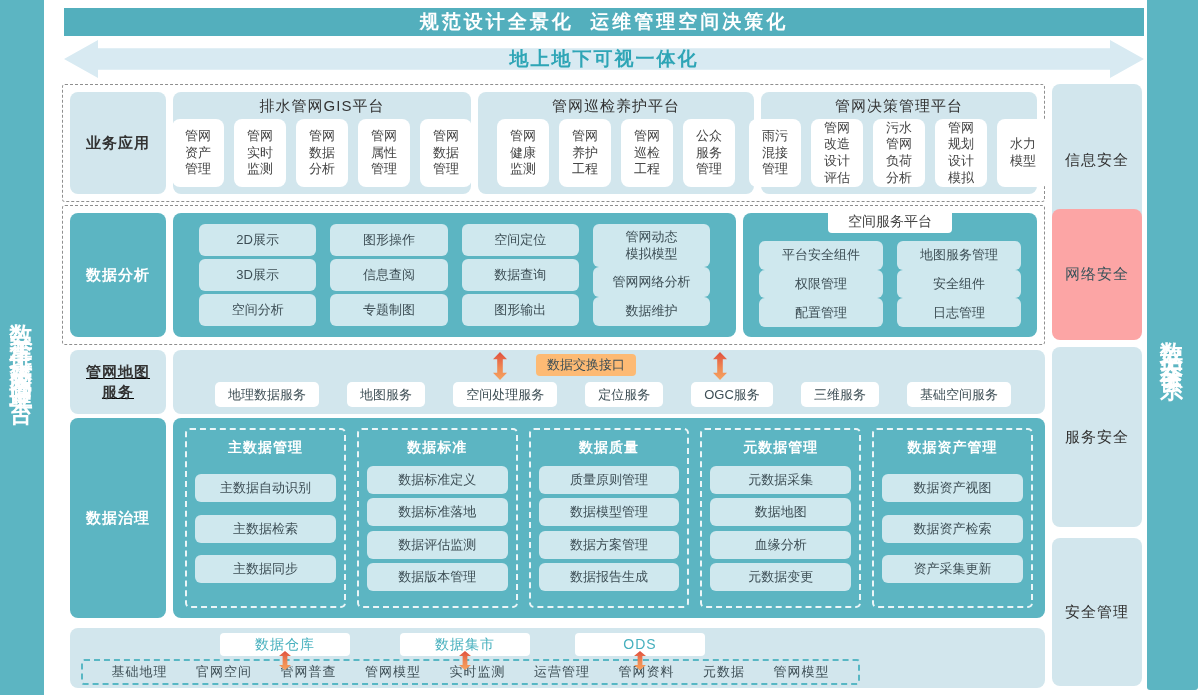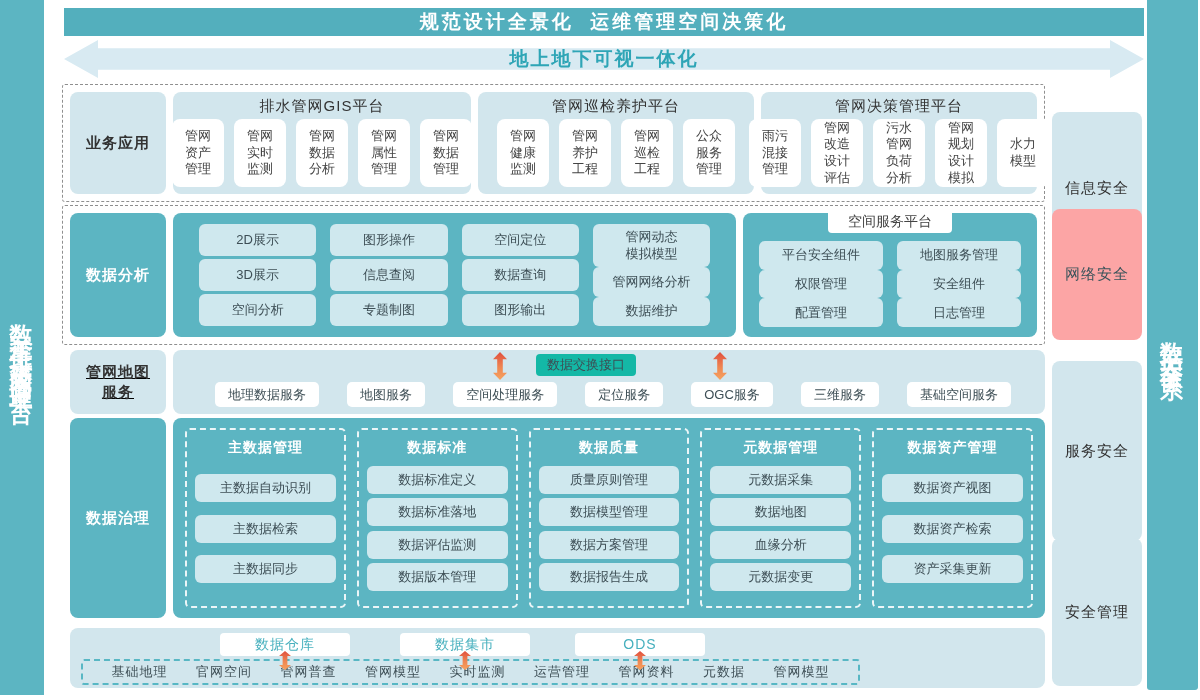--- a/index.html
+++ b/index.html
@@ -44,21 +44,21 @@
         font-size:13px;color:#3d4e55;white-space:pre-line;text-align:center;line-height:1.25;padding:8px 4px;box-sizing:border-box;}
   .sp-panel{flex:1;background:#5cb5c2;border-radius:8px;position:relative;padding:28px 16px 10px;box-sizing:border-box;}
   .sp-title{position:absolute;top:-4px;left:50%;transform:translateX(-50%);width:124px;height:24px;line-height:24px;
             background:#fff;border-radius:4px;text-align:center;font-size:14px;color:#444;}
   .sp-cols{display:flex;gap:14px;height:100%;}
   .sp-col{flex:1;display:flex;flex-direction:column;justify-content:space-between;}
   
   .map-panel{flex:1;background:#d2e6ed;border-radius:8px;position:relative;}
   .services{position:absolute;left:42px;right:34px;bottom:7px;display:flex;justify-content:space-between;}
   .svc{background:#fff;border-radius:5px;height:25px;line-height:25px;padding:0 13px;font-size:13px;color:#3d4e55;}
-  .exchange{position:absolute;left:363px;top:4px;width:100px;height:22px;line-height:22px;background:#14b8a6;
+  .exchange{position:absolute;left:363px;top:4px;width:100px;height:22px;line-height:22px;background:#fdba74;
             border-radius:4px;text-align:center;font-size:13px;color:#3d4e55;}
   
   .varrow{position:absolute;background:linear-gradient(180deg,#e0503f 0%,#ef8752 55%,#f6a25f 100%);z-index:2;
     clip-path:polygon(50% 0,100% 26%,70% 26%,70% 74%,100% 74%,50% 100%,0 74%,30% 74%,30% 26%,0 26%);}
   
   .gov-panel{flex:1;background:#5cb5c2;border-radius:8px;display:flex;gap:11px;padding:10px 12px;box-sizing:border-box;}
   .gov-col{flex:1;border:2px dashed rgba(255,255,255,.88);border-radius:5px;display:flex;flex-direction:column;
            padding:5px 8px 10px;box-sizing:border-box;}
   .gov-title{color:#fff;font-weight:bold;font-size:14px;text-align:center;margin:4px 0 4px;letter-spacing:1px;}
   .gov-items{flex:1;display:flex;flex-direction:column;justify-content:space-evenly;}
@@ -283,18 +283,18 @@
         <span class="src">管网模型</span>
         <span class="src">实时监测</span>
         <span class="src">运营管理</span>
         <span class="src">管网资料</span>
         <span class="src">元数据</span>
         <span class="src">管网模型</span>
       </div>
     </div>
   </div>
 
-  <div class="sec-box sec-light" style="top:84px;height:152px;margin-top:28px;">信息安全</div>
+  <div class="sec-box sec-light" style="top:84px;height:152px;">信息安全</div>
   <div class="sec-box sec-teal" style="top:209px;height:131px;">网络安全</div>
-  <div class="sec-box sec-light" style="top:361px;height:180px;">服务安全</div>
+  <div class="sec-box sec-light" style="top:347px;height:180px;">服务安全</div>
   <div class="sec-box sec-light" style="top:538px;height:148px;">安全管理</div>
 
 </div>
 
 </body></html>

